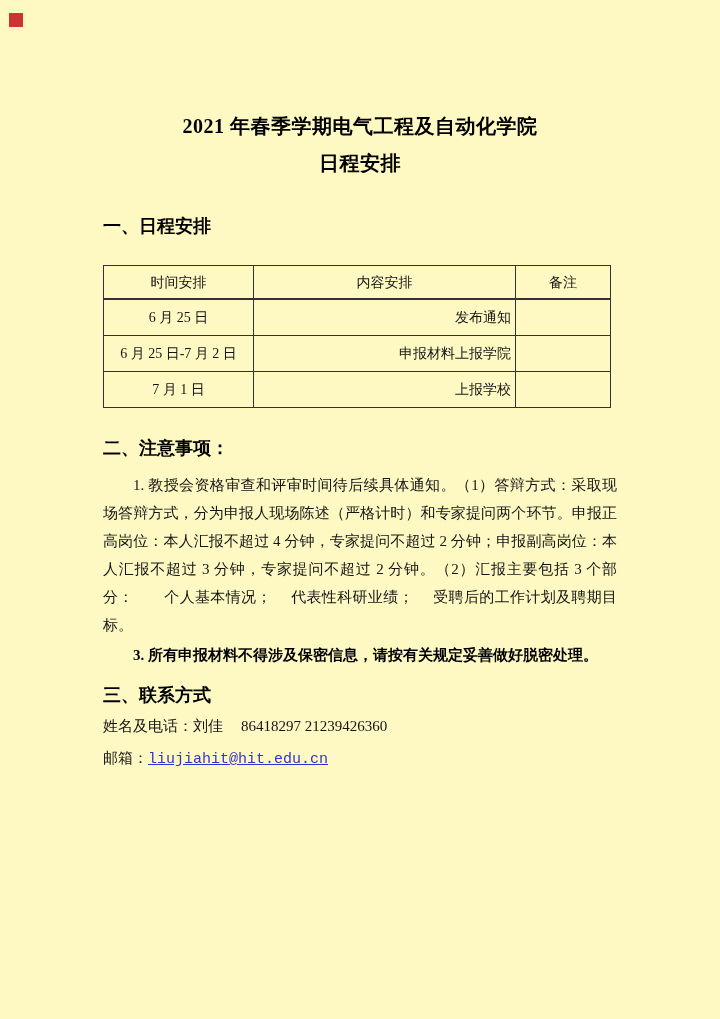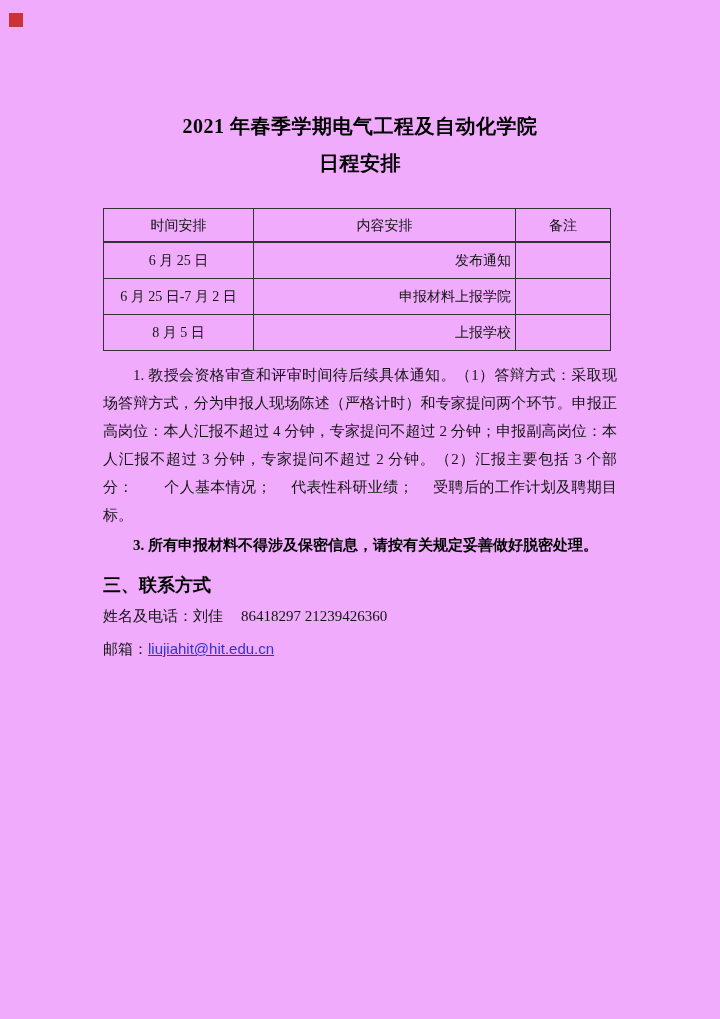--- a/index.html
+++ b/index.html
@@ -1,20 +1,20 @@
 <!DOCTYPE html>
 <html style="--link-color: #3333cc; --marker-color: #cc3333; --table-border: #333333;"><head>
 <meta charset="utf-8">
 <style>
   html, body { margin: 0; padding: 0; background: #ffffff; }
   .page {
     position: relative;
     width: 720px;
     height: 1019px;
-    background: #f0abfc;
+    background: #fef9c3;
     overflow: hidden;
     font-family: "Liberation Serif", "DejaVu Serif", serif;
     color: #141414;
   }
   .red-marker {
     position: absolute;
     left: 9px;
     top: 13px;
     width: 14px;
     height: 14px;
@@ -79,38 +79,39 @@
   .contact-line {
     margin: 5px 0 0 0;
     font-size: 15px;
     line-height: 27px;
     color: #141414;
   }
   .gap { display: inline-block; width: 18px; }
   .email-link {
     color: var(--link-color, #3333cc);
     text-decoration: underline;
-    font-family: Liberation Sans, sans-serif;
+    font-family: Liberation Mono, monospace;
     font-size: 15px;
   }
 </style>
 </head>
 <body>
 
 <div class="page">
 
   <div class="red-marker"></div>
 
   <div class="content">
 
     <h1 class="title">
       <div>2021 年春季学期电气工程及自动化学院</div>
       <div>日程安排</div>
     </h1>
 
+    <h2 class="sec-heading">一、日程安排</h2>
 
     <table class="schedule">
       <colgroup>
         <col class="col-time">
           <col class="col-cont">
           <col class="col-note">
       </colgroup>
       <thead>
         <tr>
           <th>时间安排</th>
@@ -123,27 +124,28 @@
           <td class="cell-time">6 月 25 日</td>
           <td class="cell-content">发布通知</td>
           <td class="cell-note"></td>
         </tr>
         <tr>
           <td class="cell-time">6 月 25 日-7 月 2 日</td>
           <td class="cell-content">申报材料上报学院</td>
           <td class="cell-note"></td>
         </tr>
         <tr>
-          <td class="cell-time">8 月 5 日</td>
+          <td class="cell-time">7 月 1 日</td>
           <td class="cell-content">上报学校</td>
           <td class="cell-note"></td>
         </tr>
       </tbody>
     </table>
 
+    <h2 class="sec-heading notes">二、注意事项：</h2>
 
     <p class="para">1. 教授会资格审查和评审时间待后续具体通知。（1）答辩方式：采取现场答辩方式，分为申报人现场陈述（严格计时）和专家提问两个环节。申报正高岗位：本人汇报不超过 4 分钟，专家提问不超过 2 分钟；申报副高岗位：本人汇报不超过 3 分钟，专家提问不超过 2 分钟。（2）汇报主要包括 3 个部分：　　个人基本情况；　 代表性科研业绩；　 受聘后的工作计划及聘期目标。</p>
     <p class="para bold">3.  所有申报材料不得涉及保密信息，请按有关规定妥善做好脱密处理。</p>
 
     <h2 class="sec-heading contact">三、联系方式</h2>
 
     <p class="contact-line">
       <span>姓名及电话：</span><span>刘佳</span><span class="gap"></span><span>86418297 21239426360</span>
     </p>
 

